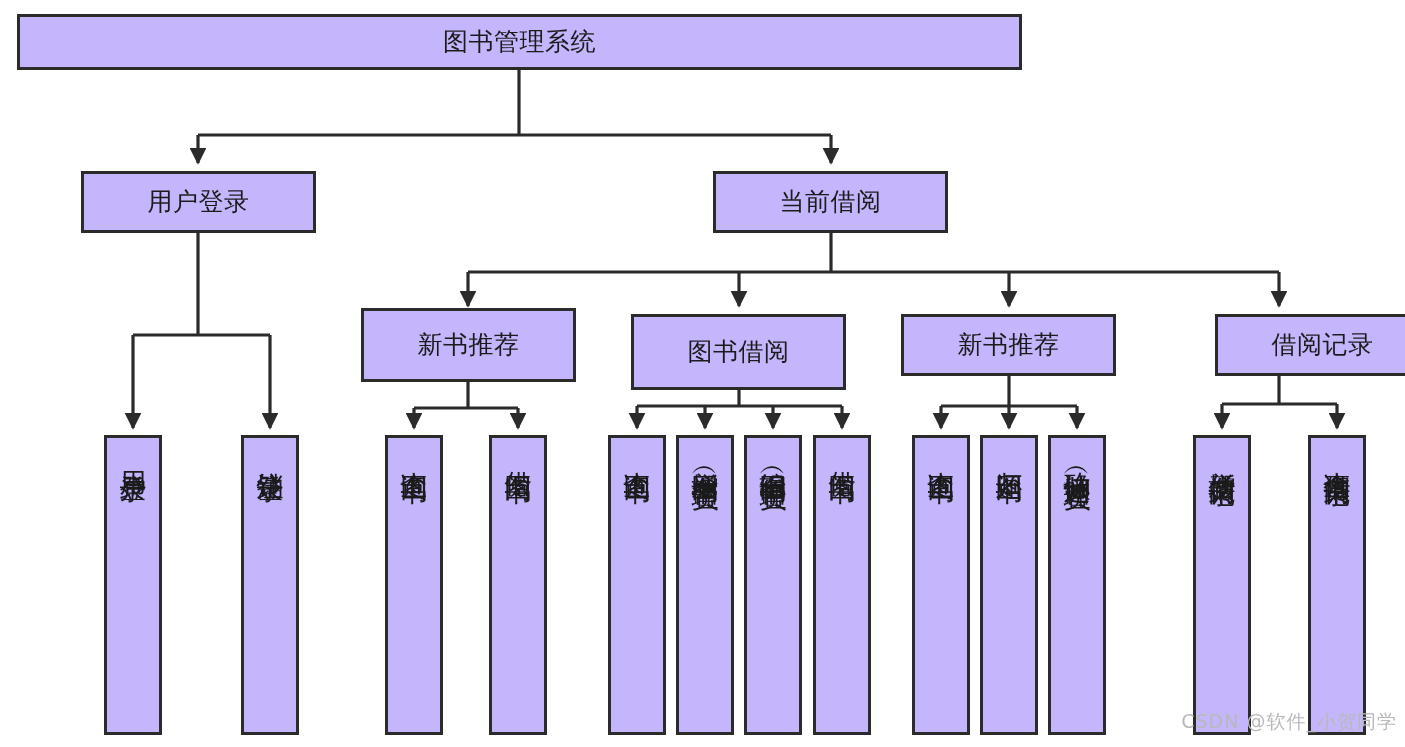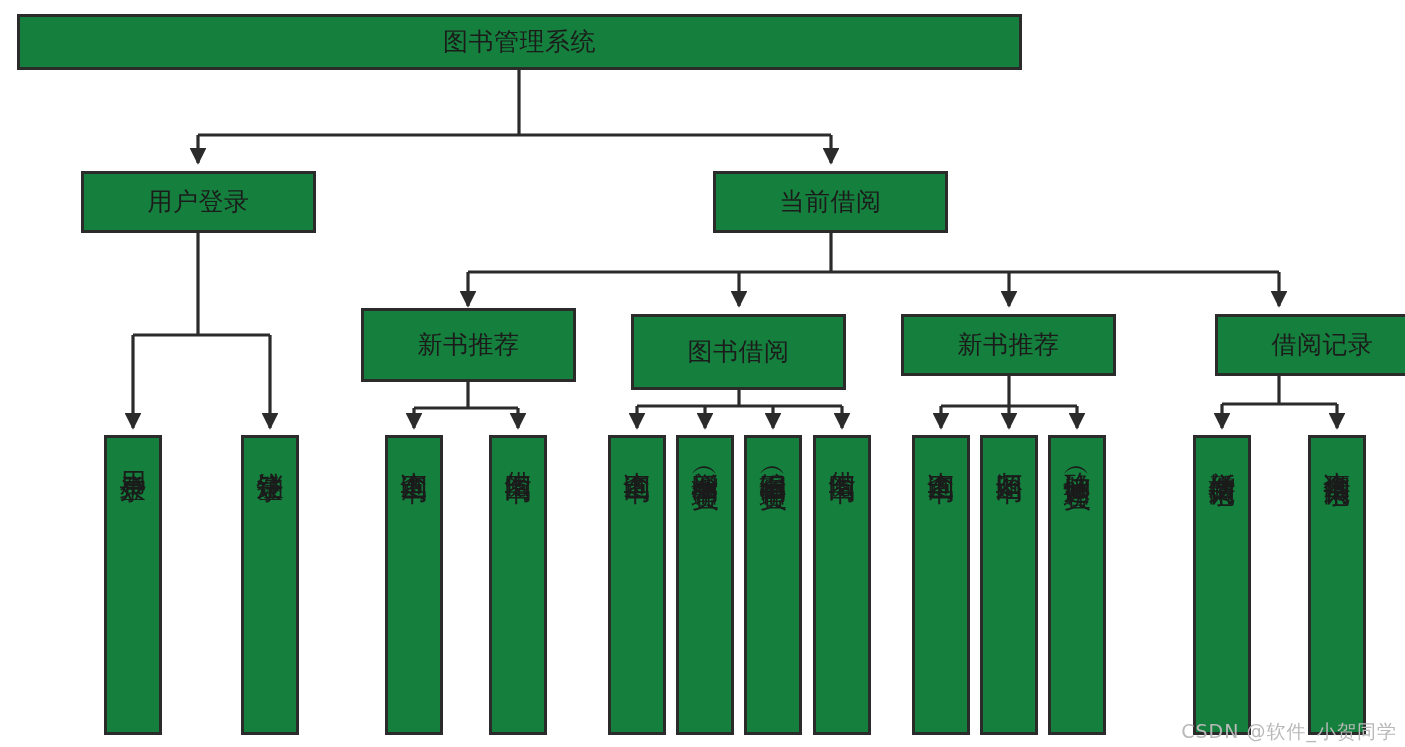--- a/index.html
+++ b/index.html
@@ -22,21 +22,21 @@
     position: absolute;
     left: 0;
     top: 0;
     width: 1405px;
     height: 747px;
     pointer-events: none;
   }
   .node {
     position: absolute;
     box-sizing: border-box;
-    background: #15803d;
+    background: #c4b5fd;
     border: 3px solid #2b2b2b;
     display: flex;
     align-items: center;
     justify-content: center;
     text-align: center;
     color: #1b1b1b;
   }
   .node.root {
     border-width: 3px;
   }
@@ -66,21 +66,21 @@
     letter-spacing: 2px;
     white-space: normal;
     max-height: 272px;
   }
   .node.vert.tall-text .node-label {
     max-height: 278px;
   }
   #watermark {
     position: absolute;
     right: 8px;
-    bottom: 2px;
+    bottom: 12px;
     font-size: 19px;
     color: #b9b9b9;
     letter-spacing: 1px;
     white-space: nowrap;
     user-select: none;
   }
 </style>
 </head>
 <body>
 

